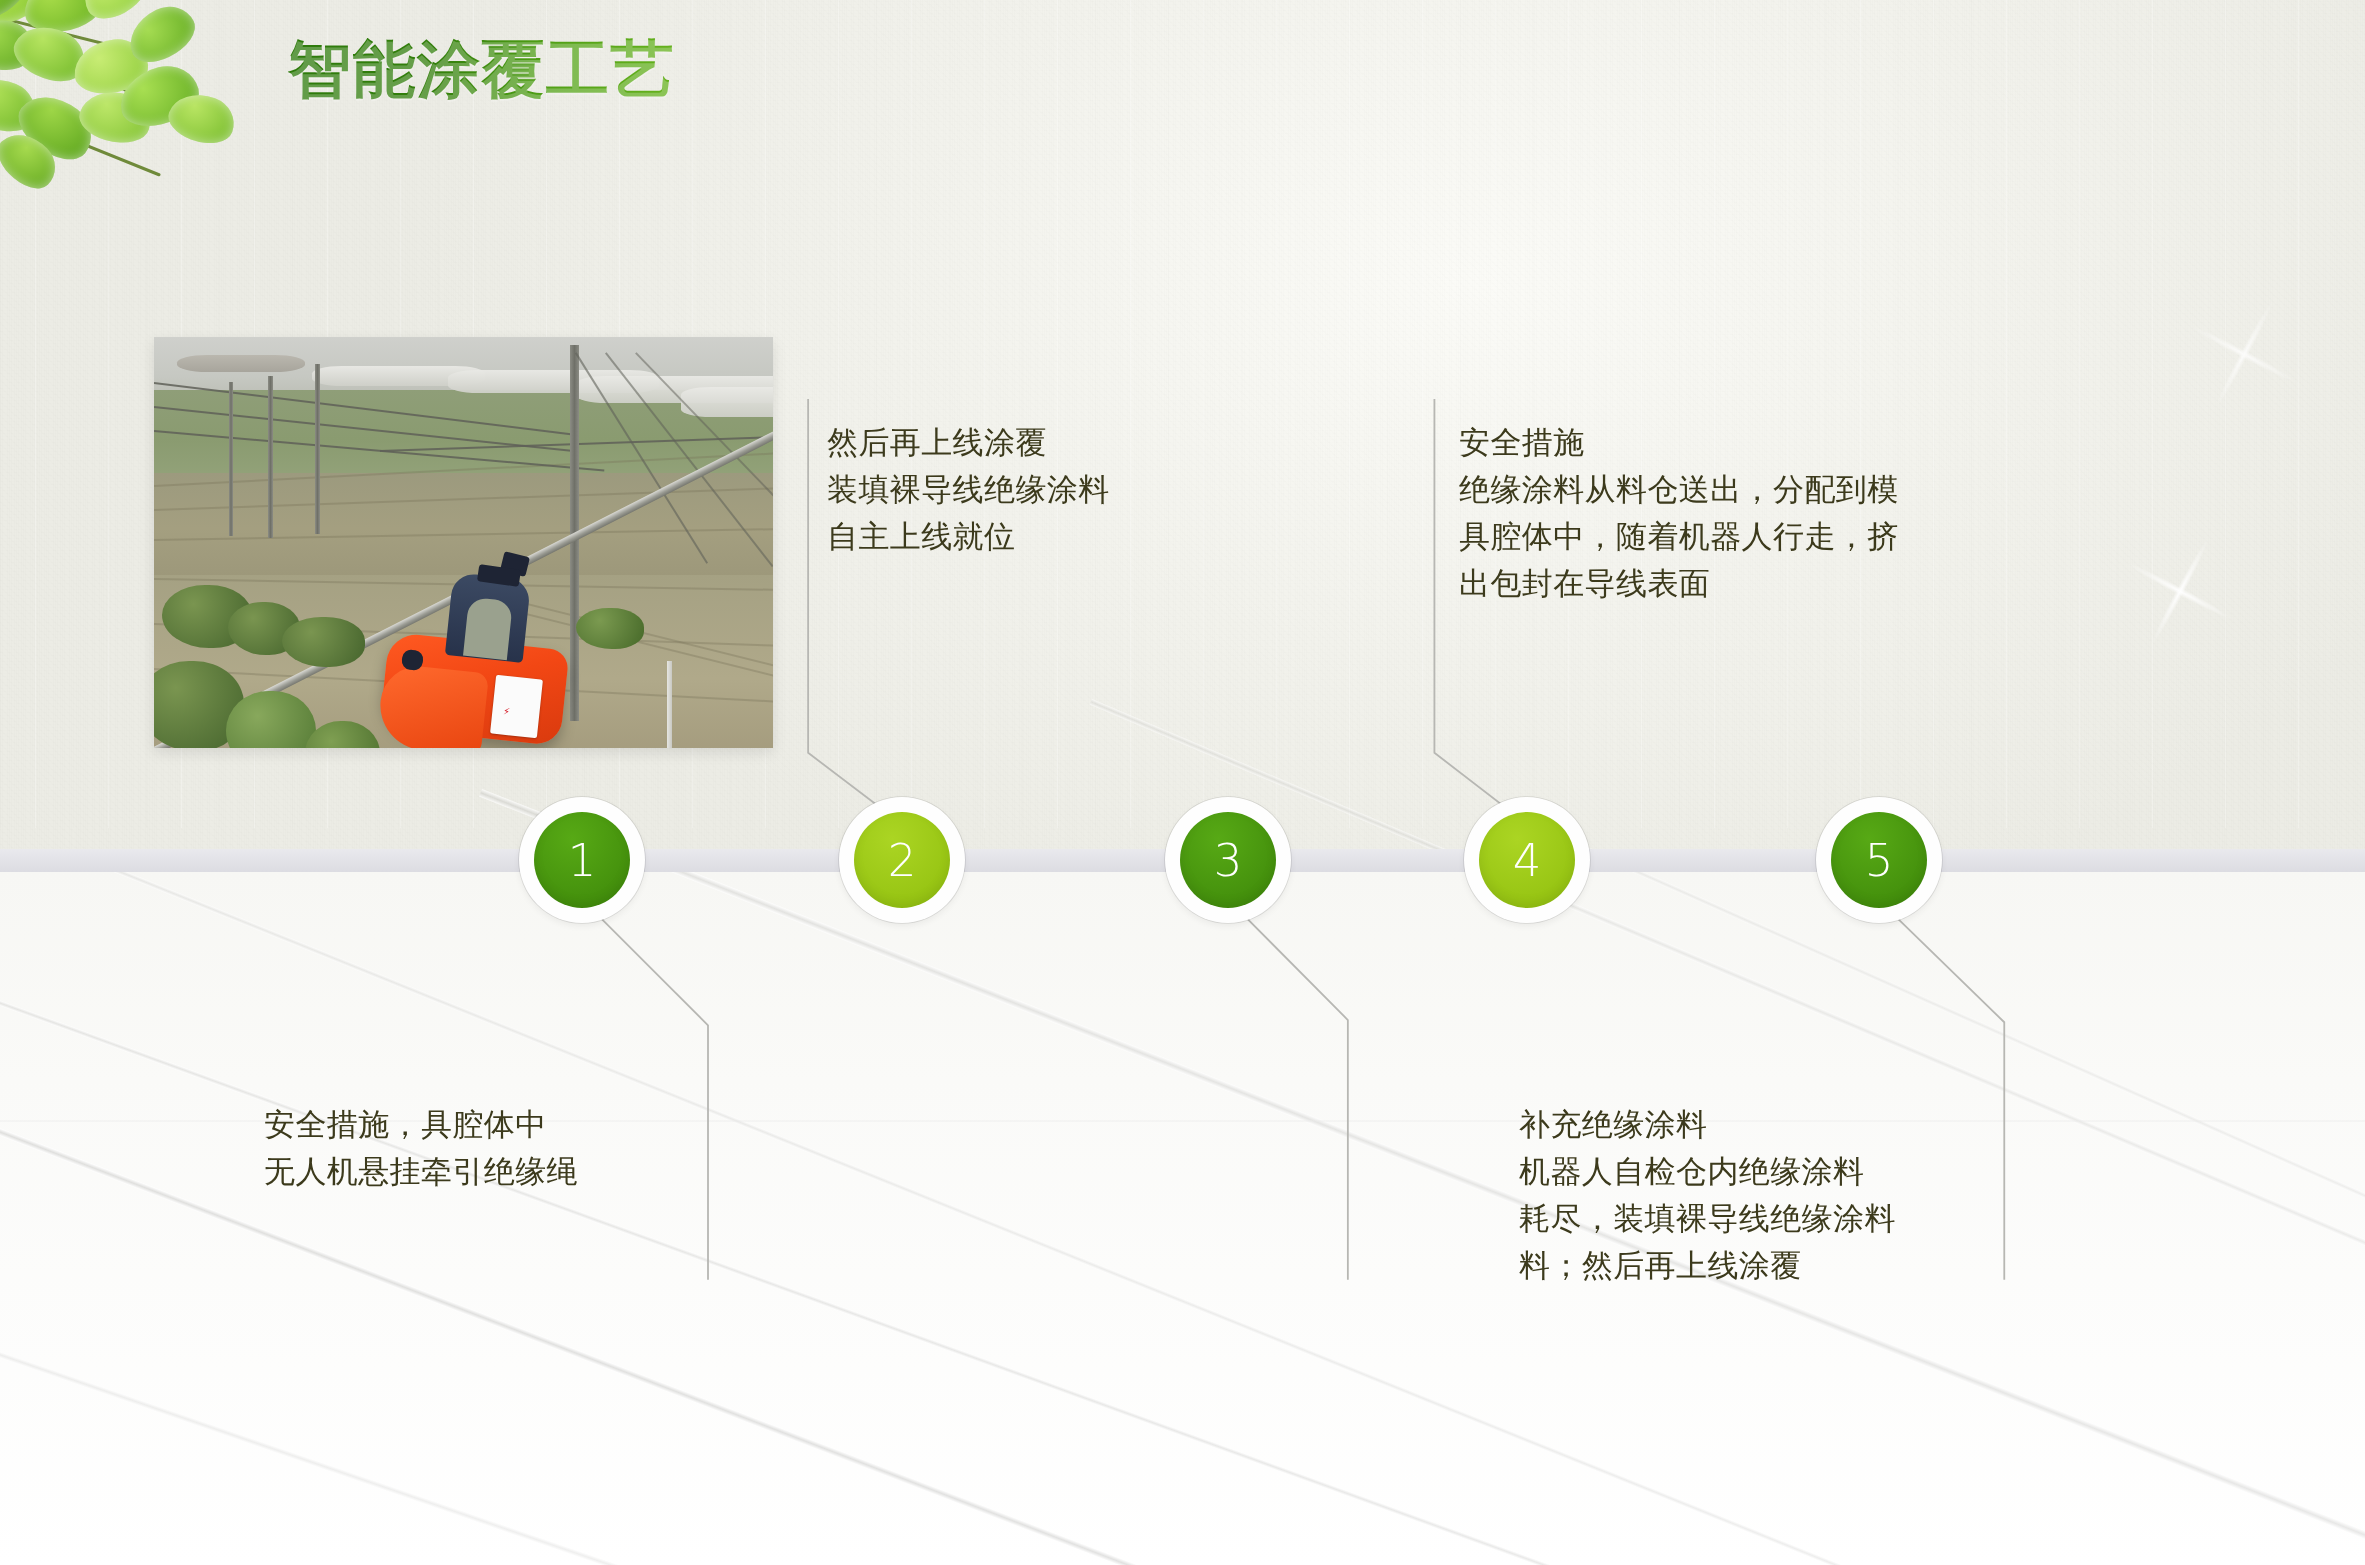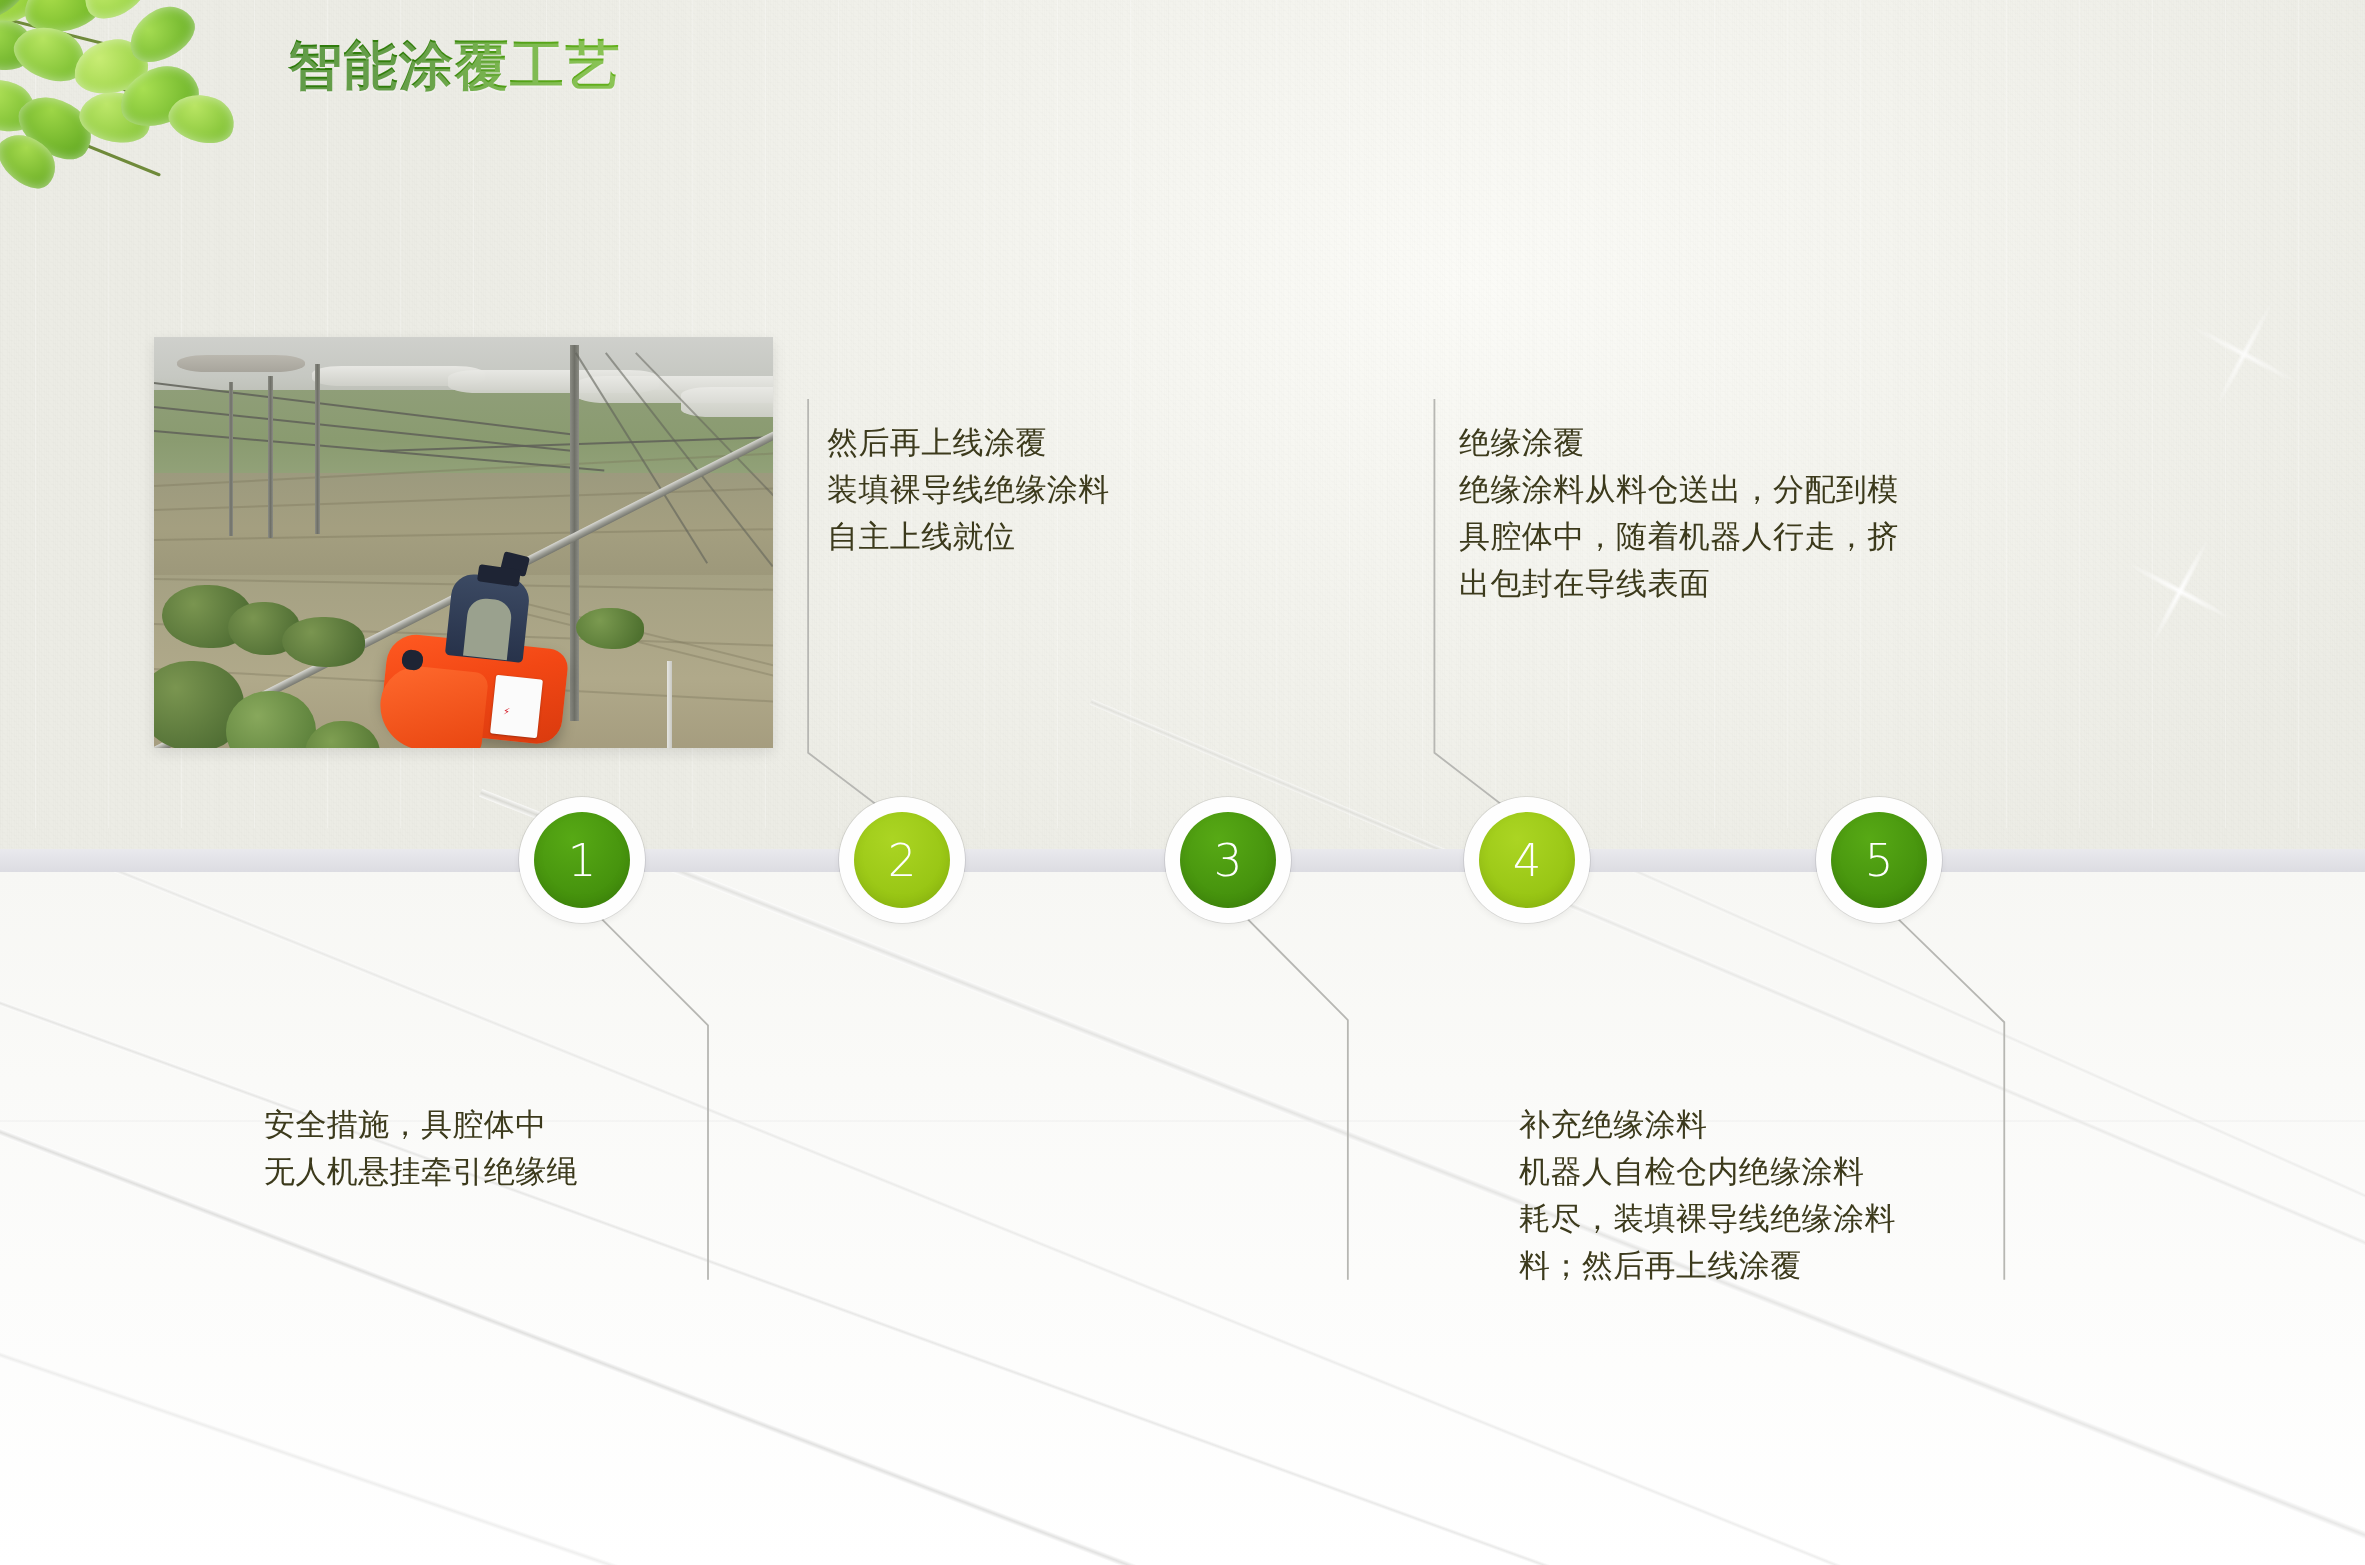--- a/index.html
+++ b/index.html
@@ -38,21 +38,21 @@
   .sparkle::after{width:7.5px;height:120px;transform:translate(-50%,-50%) rotate(28deg);}
 
   
   .leaves{position:absolute;left:-15px;top:-19px;width:301px;height:256px;}
   .leaf{position:absolute;border-radius:58% 42% 55% 45% / 62% 55% 45% 38%;
         box-shadow:inset 0 0 10.5px rgba(255,255,255,.55);}
   .twig{position:absolute;background:#6f8a3a;border-radius:1.5px;transform-origin:0 50%;}
 
   
   .title{position:absolute;left:288px;top:38px;
-    font-size:54px;font-weight:bold;letter-spacing:1.5px;line-height:1;
+    font-size:63px;font-weight:bold;letter-spacing:1.5px;line-height:1;
     background:linear-gradient(96deg,#2d7a0b 0%,#337f0c 38%,#52a117 68%,#66b21d 100%);
     -webkit-background-clip:text;background-clip:text;color:transparent;
     text-shadow:0 1.5px 0 rgba(255,255,255,.25);
     white-space:nowrap;}
 
   
   .photo{position:absolute;left:154px;top:337px;width:619px;height:411px;
     background:#fff;padding:0;box-shadow:0 4.5px 13.6px rgba(0,0,0,.10);overflow:hidden;}
   .photo-inner{position:absolute;inset:0;overflow:hidden;}
   .sky{position:absolute;left:0;top:0;width:100%;height:16%;
@@ -240,21 +240,21 @@
     <div class="node-inner" style="background:radial-gradient(circle at 40% 28%,#57a915,#3c8609);">
       <span>5</span>
     </div>
   </div>
 
   <div class="tb" style="left:264px;top:1101px;width:467px;">安全措施，具腔体中
 无人机悬挂牵引绝缘绳</div>
   <div class="tb" style="left:827px;top:419px;width:482px;">然后再上线涂覆
 装填裸导线绝缘涂料
 自主上线就位</div>
-  <div class="tb" style="left:1459px;top:419px;width:617px;">绝缘涂覆
+  <div class="tb" style="left:1459px;top:419px;width:617px;">安全措施
 绝缘涂料从料仓送出，分配到模
 具腔体中，随着机器人行走，挤
 出包封在导线表面</div>
   <div class="tb" style="left:1519px;top:1101px;width:497px;">补充绝缘涂料
 机器人自检仓内绝缘涂料
 耗尽，装填裸导线绝缘涂料
 料；然后再上线涂覆</div>
 
 </div>
 

